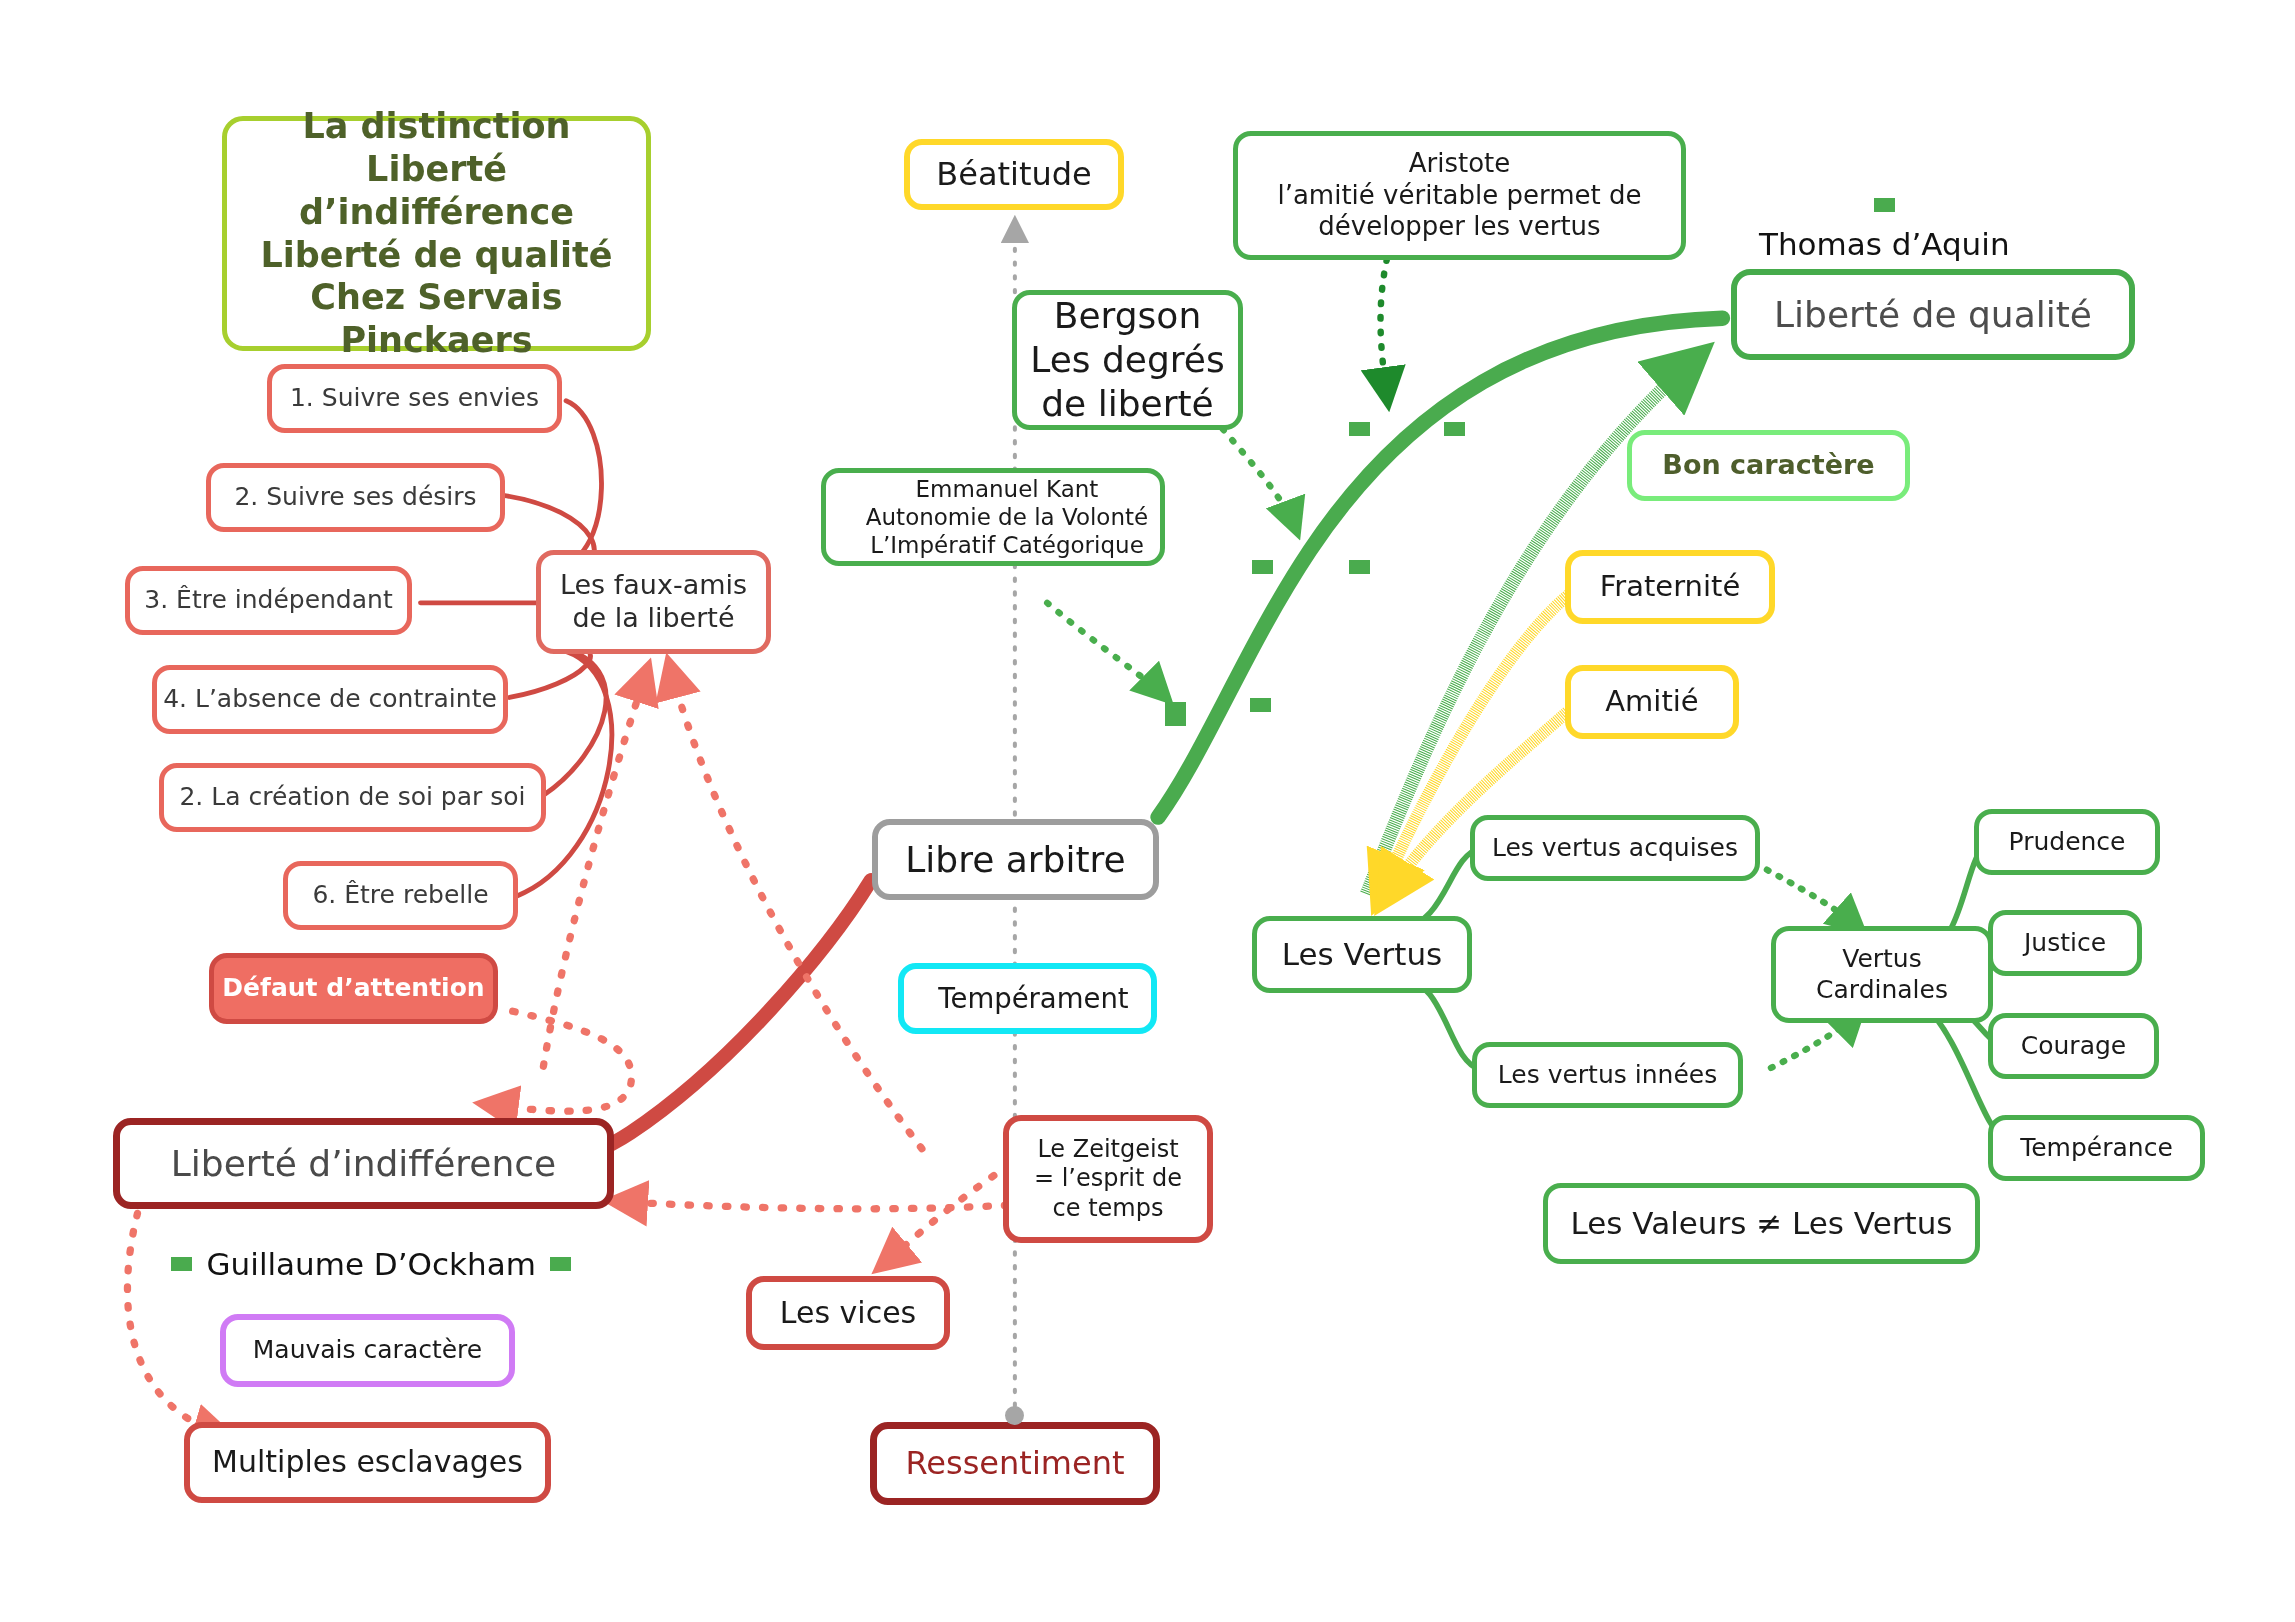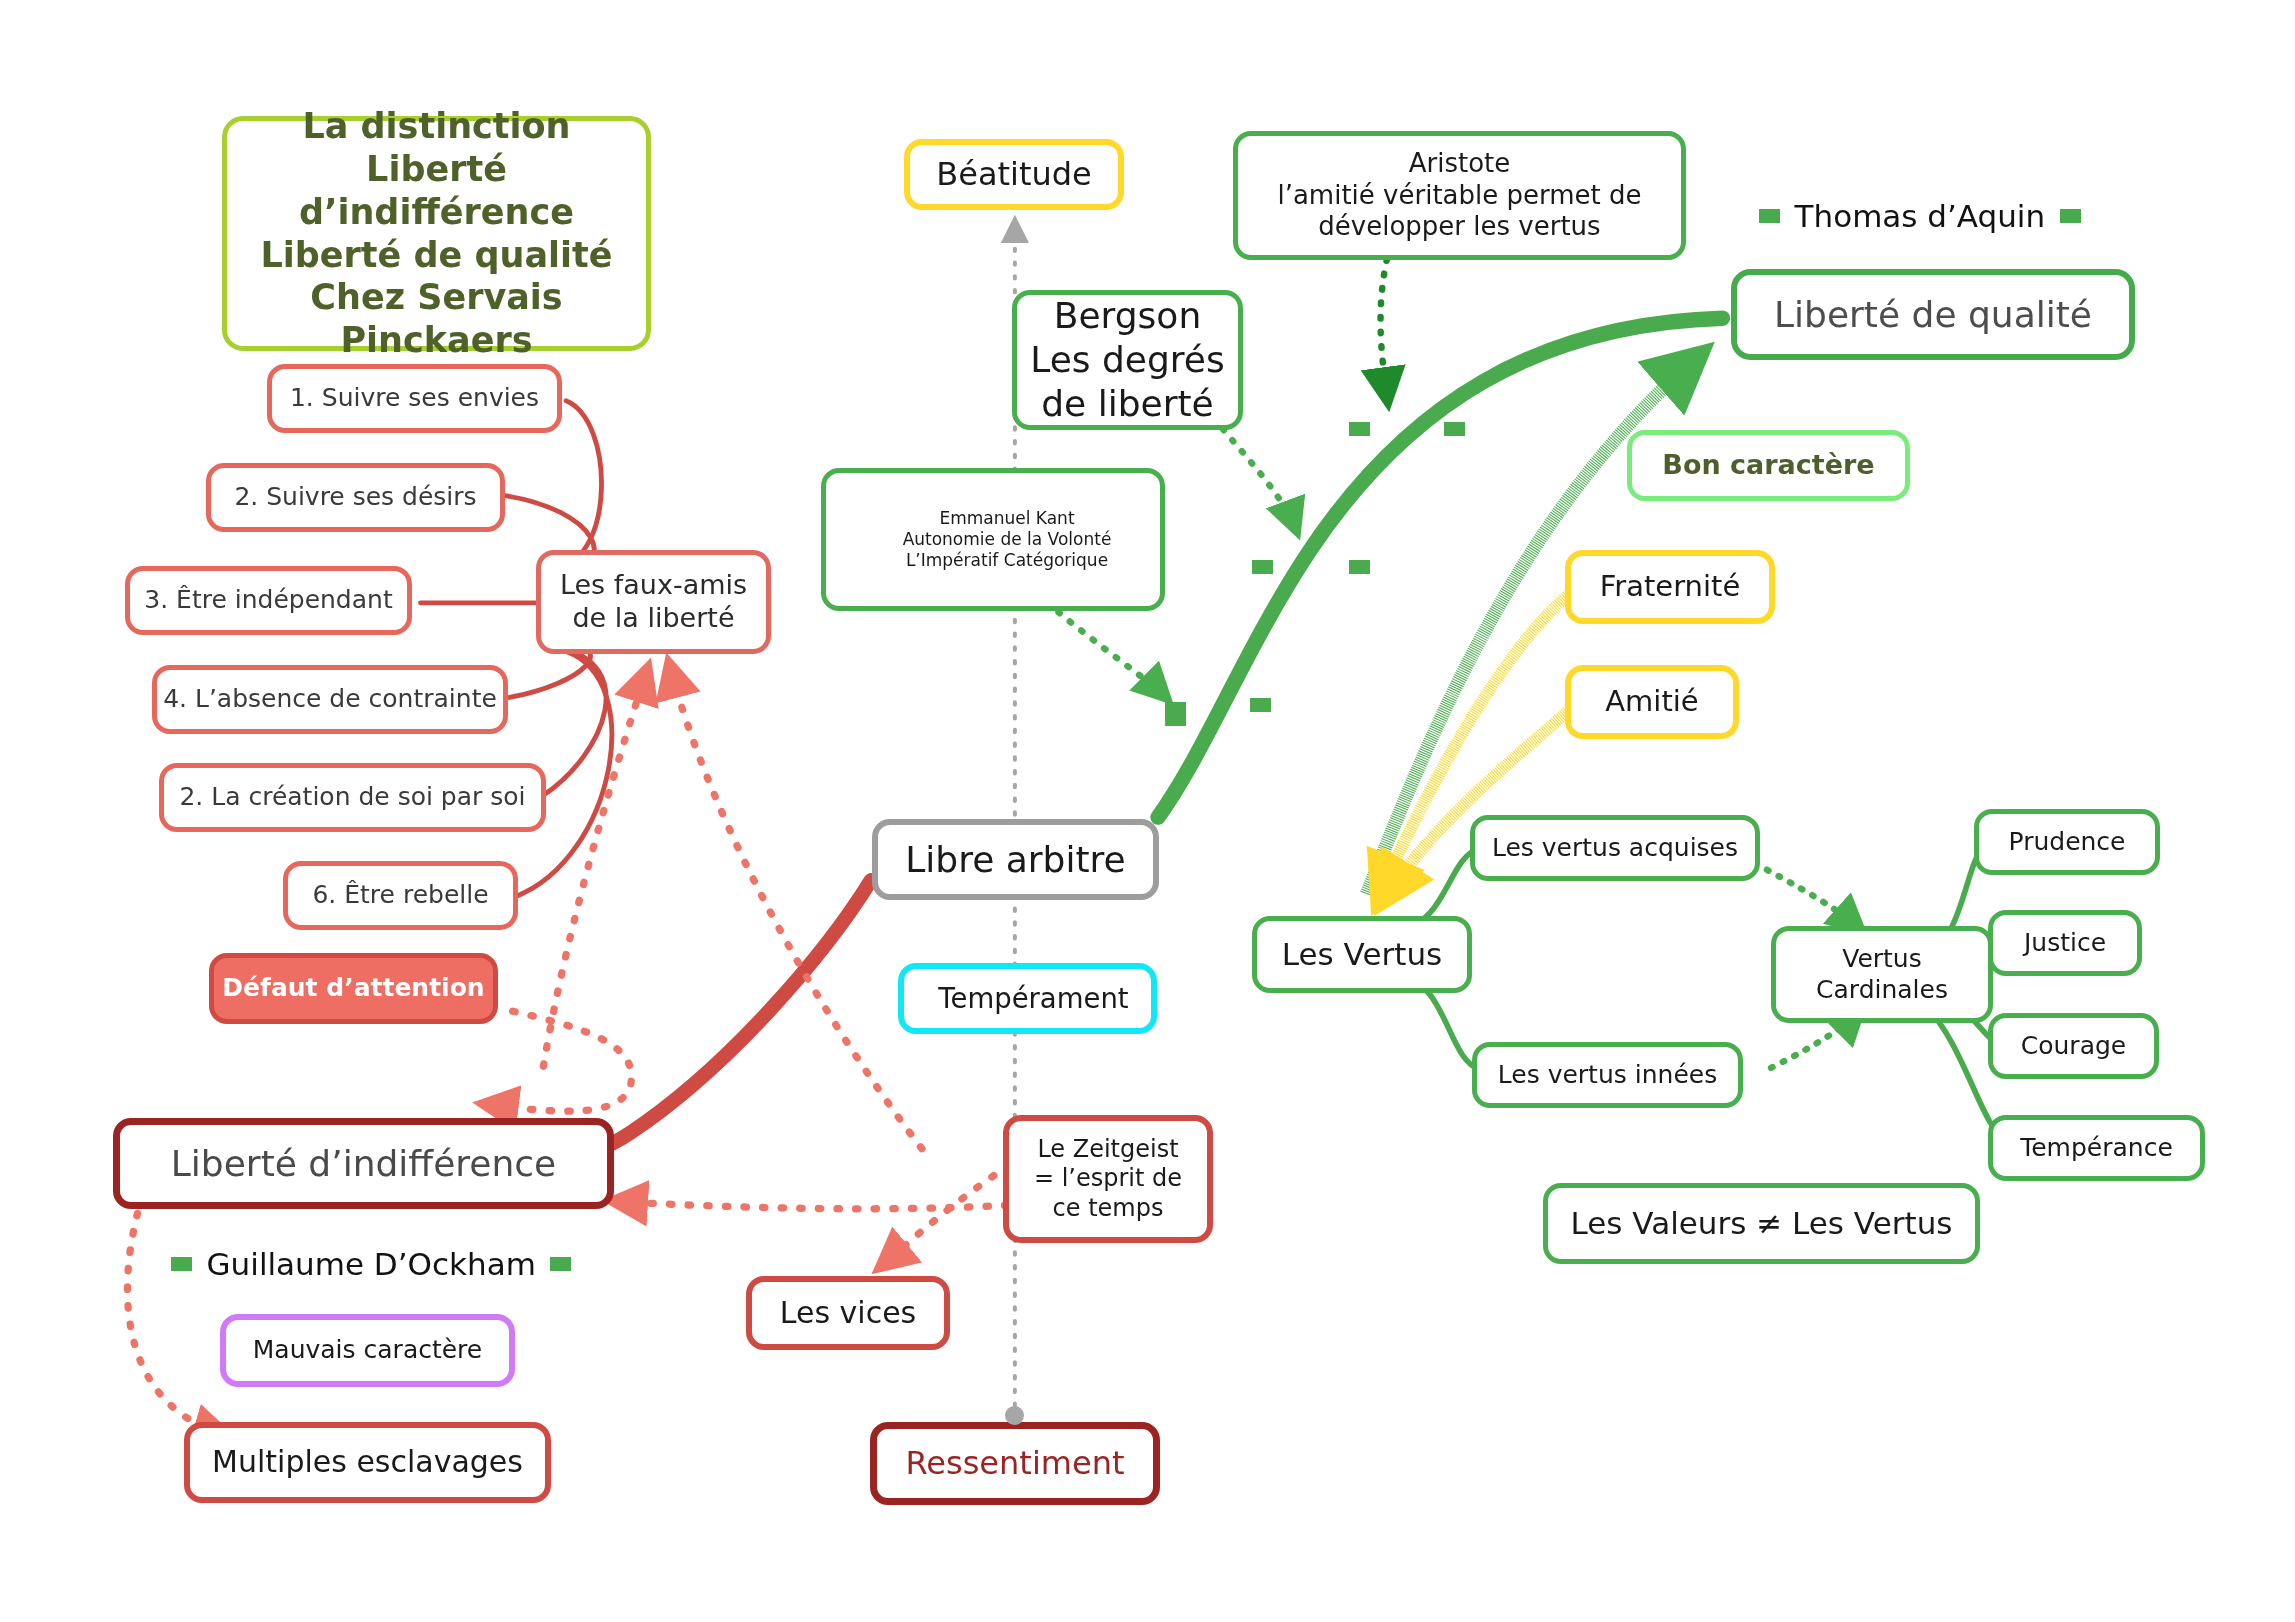--- a/index.html
+++ b/index.html
@@ -164,21 +164,21 @@
   <div class="node b-purple" style="left:220px;top:1314px;width:295px;height:73px;font-size:25px;">Mauvais caractère</div>
 
   <div class="node b-red" style="left:184px;top:1422px;width:367px;height:81px;font-size:30px;">Multiples esclavages</div>
 
   <div class="node b-yellow" style="left:904px;top:139px;width:220px;height:71px;font-size:32px;">Béatitude</div>
 
   <div class="node b-green" style="left:1012px;top:290px;width:231px;height:140px;font-size:36px;">Bergson
 Les degrés
 de liberté</div>
 
-  <div class="node b-green" style="left:821px;top:468px;width:344px;height:143px;font-size:17px;padding-left:28px;">Emmanuel Kant
+  <div class="node b-green" style="left:821px;top:468px;width:344px;height:98px;font-size:23px;padding-left:28px;">Emmanuel Kant
 Autonomie de la Volonté
 L’Impératif Catégorique</div>
 
   <div class="node b-gray" style="left:872px;top:819px;width:287px;height:81px;font-size:36px;">Libre arbitre</div>
 
   <div class="node b-cyan" style="left:898px;top:963px;width:259px;height:71px;font-size:27.5px;">Tempérament</div>
 
   <div class="node b-red" style="left:1003px;top:1115px;width:210px;height:128px;font-size:24px;">Le Zeitgeist
 = l’esprit de
 ce temps</div>
@@ -186,21 +186,21 @@
   <div class="node b-red" style="left:746px;top:1276px;width:204px;height:74px;font-size:30px;">Les vices</div>
 
   <div class="node b-darkred" style="left:870px;top:1422px;width:290px;height:83px;font-size:32px;color:#9b2423;">Ressentiment</div>
 
   <div class="dot" style="left:1005px;top:1406px;"></div>
 
   <div class="node b-green" style="left:1233px;top:131px;width:453px;height:129px;font-size:26px;">Aristote
 l’amitié véritable permet de
 développer les vertus</div>
 
-  <div class="plain-label" style="left:1759px;top:198px;font-size:31px;">
+  <div class="plain-label" style="left:1759px;top:198px;font-size:31px;flex-direction:column;">
     <span class="gsq"></span>
     <span>Thomas d’Aquin</span>
     <span class="gsq"></span>
   </div>
 
   <div class="node b-greendk" style="left:1731px;top:269px;width:404px;height:91px;font-size:36px;">Liberté de qualité</div>
 
   <div class="node b-lightgr" style="left:1627px;top:430px;width:283px;height:71px;font-size:27px;">Bon caractère</div>
 
   <div class="node b-yellow" style="left:1565px;top:550px;width:210px;height:74px;font-size:29px;">Fraternité</div>

